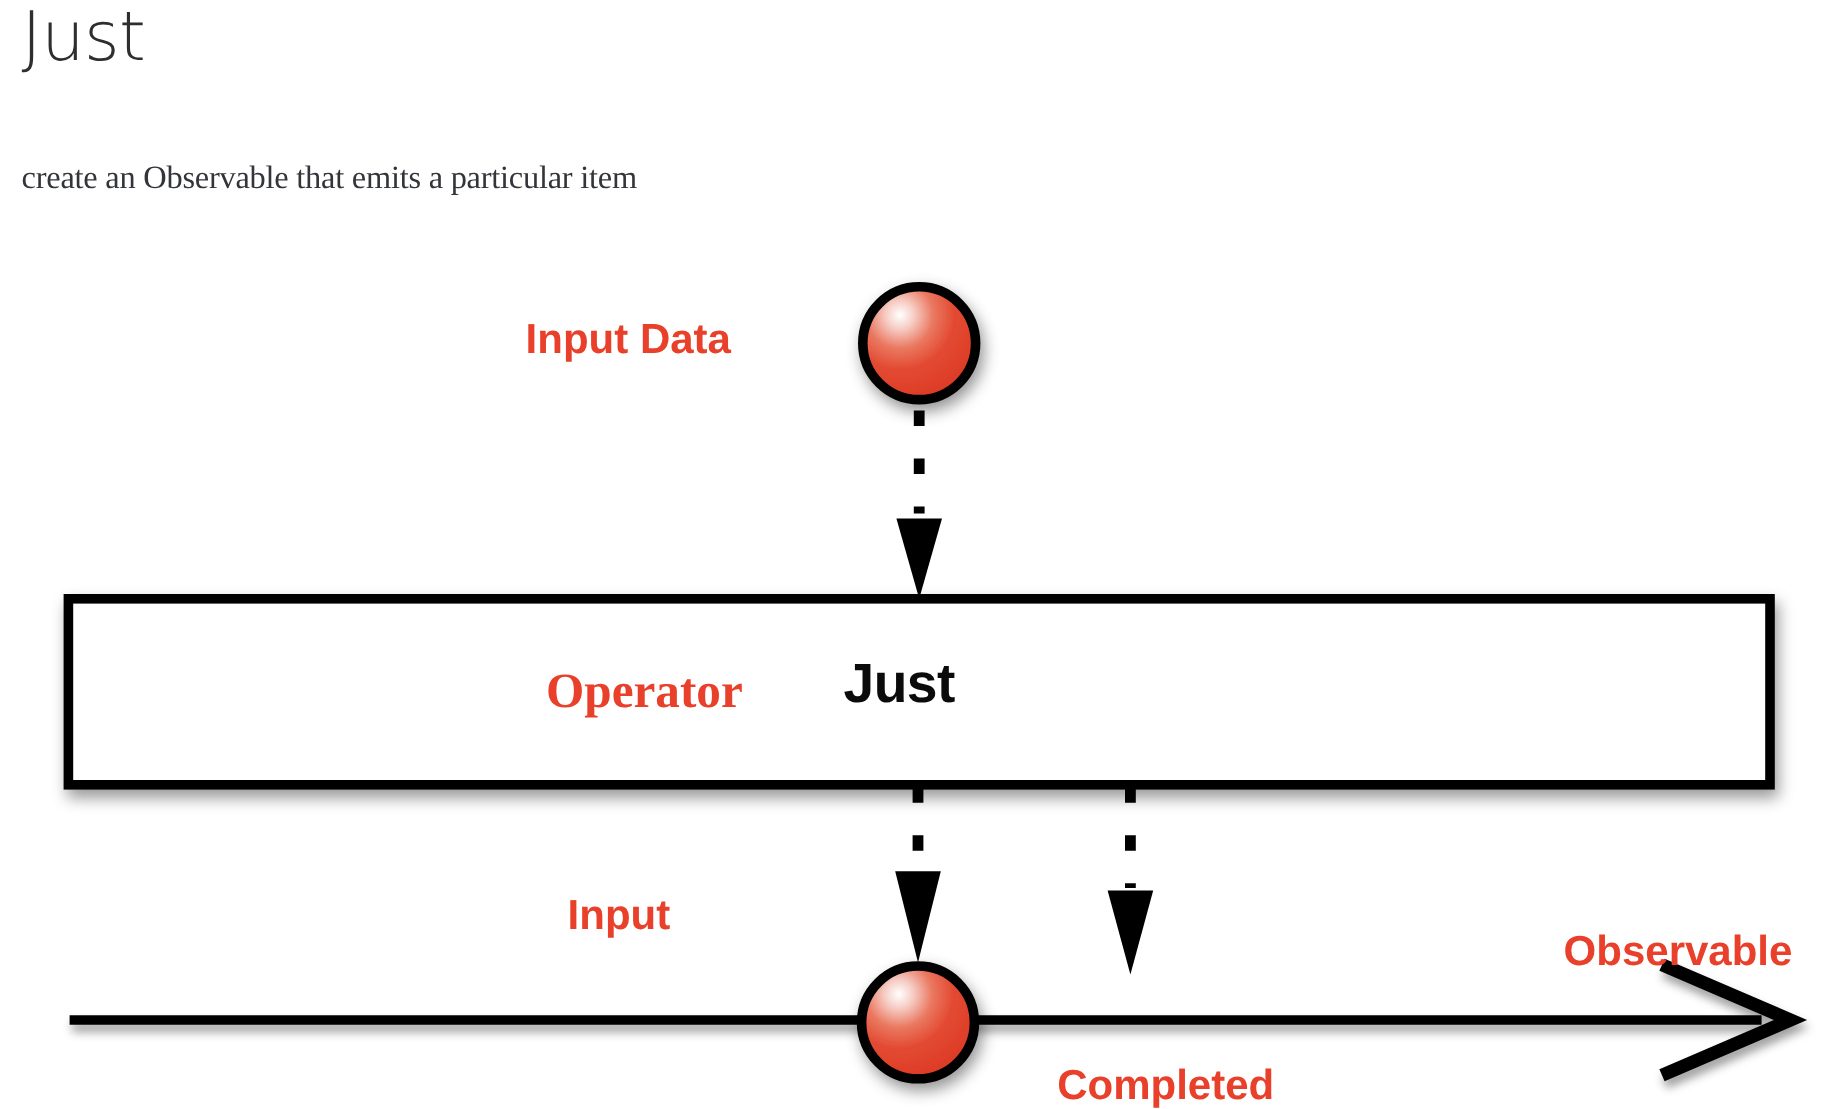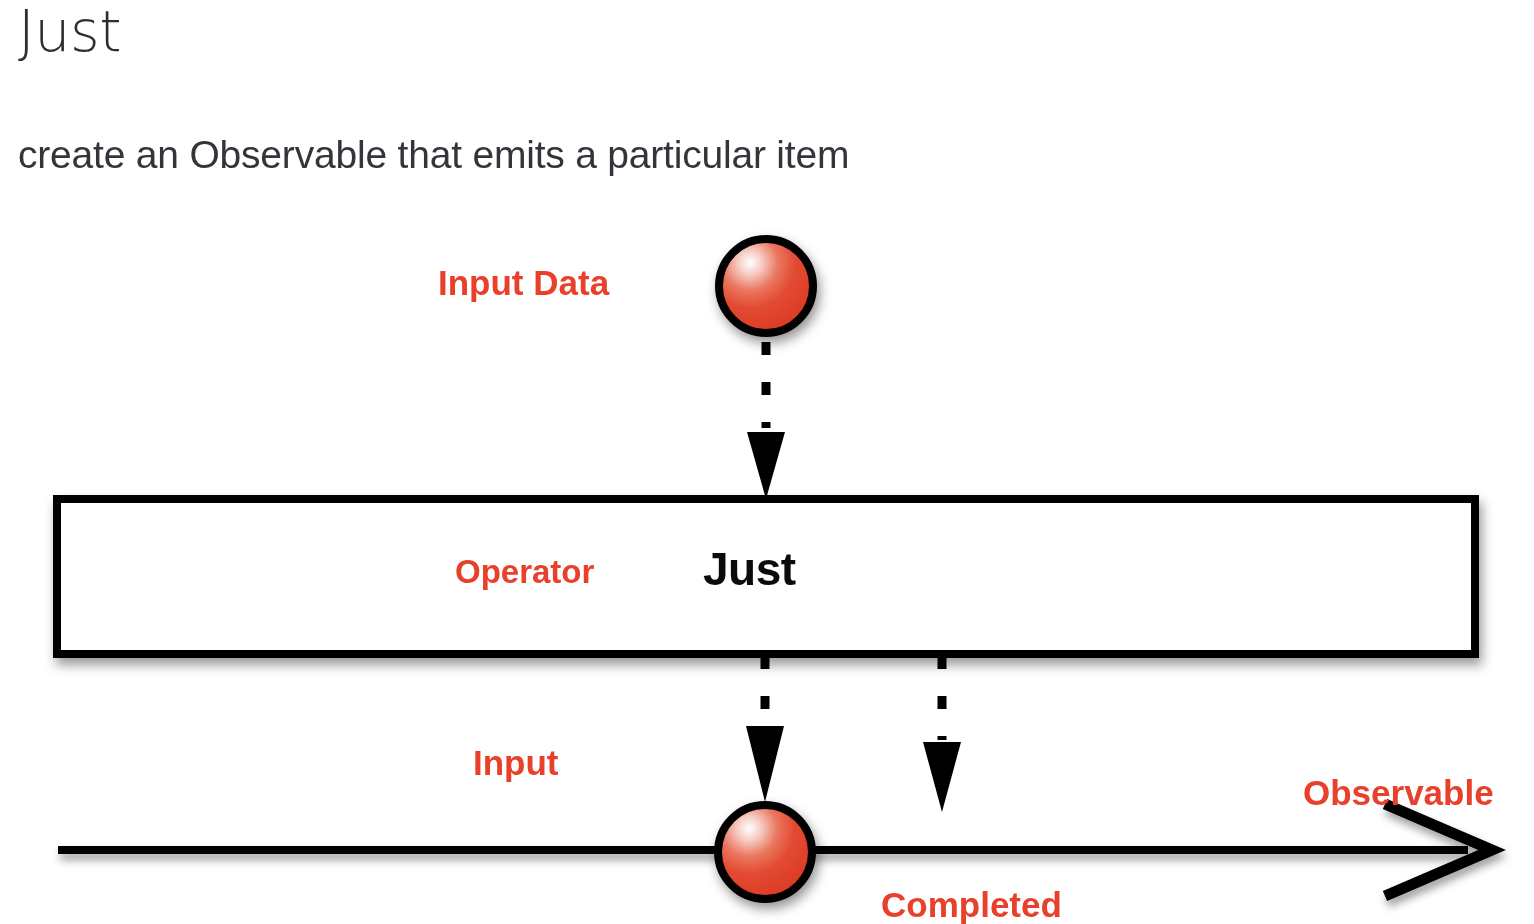--- a/index.html
+++ b/index.html
@@ -26,22 +26,22 @@
     font-weight: 300;
     color: #2e2e2e;
     letter-spacing: -0.5px;
     line-height: 1.05;
     white-space: nowrap;
   }
   #page-subtitle {
     position: absolute;
     left: 18px;
     top: 133px;
-    font-family: Liberation Sans, sans-serif;
-    font-size: 39px;
+    font-family: Liberation Serif, serif;
+    font-size: 27px;
     font-weight: 400;
     color: #33353a;
     letter-spacing: -0.2px;
     white-space: nowrap;
   }
 
   
   #marble-diagram {
     position: absolute;
     left: 0;
@@ -65,21 +65,22 @@
   .dlabel.black { color: #0b0b0b; }
 
   #label-input-data {
     left: 438px;
     top: 253px;
     font-size: 35px;
   }
   #label-operator {
     left: 455px;
     top: 543px;
-    font-size: 33px;
+    font-size: 41px;
+    font-family: Liberation Serif, serif;
   }
   #label-just-op {
     left: 703px;
     top: 534px;
     font-size: 46px;
     letter-spacing: -0.5px;
   }
   #label-output {
     left: 473px;
     top: 733px;

